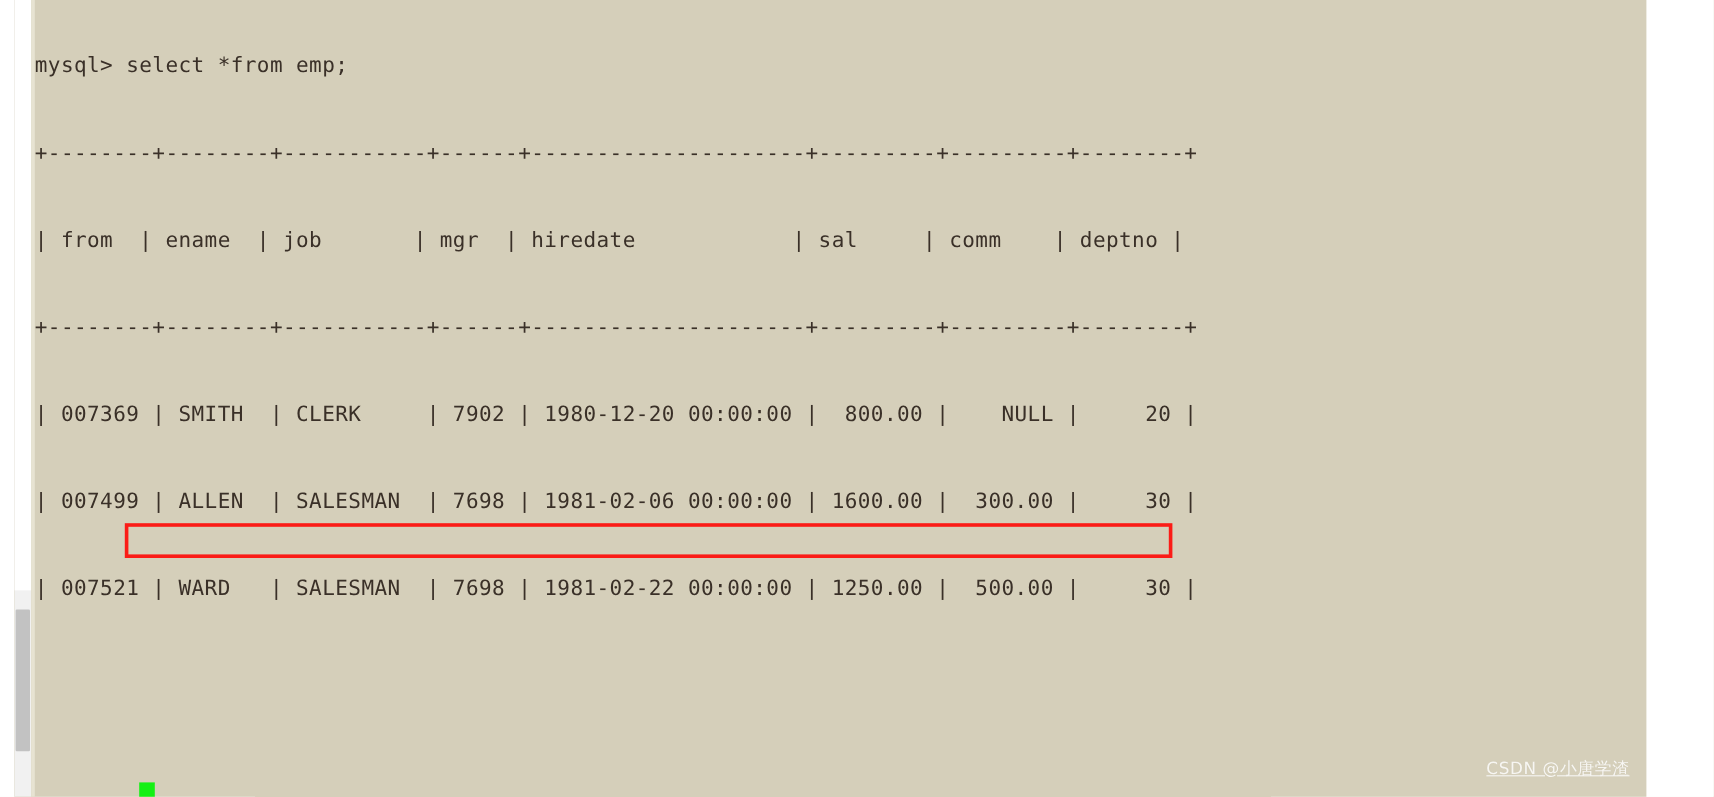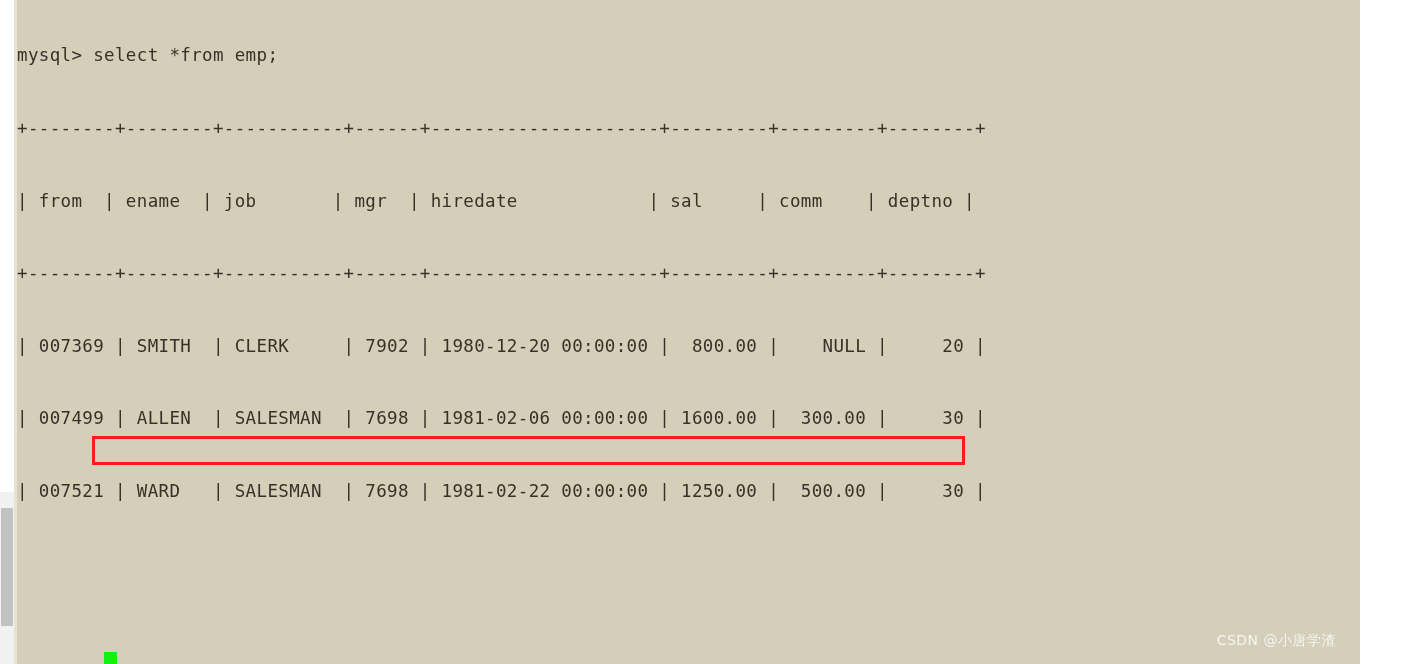--- a/index.html
+++ b/index.html
@@ -13,20 +13,21 @@
     overflow: hidden;
     font-family: "DejaVu Sans Mono", "Liberation Mono", monospace;
   }
 
   #screen {
     position: relative;
     width: 1360px;
     height: 664px;
     background: #d5cfba;
     overflow: hidden;
+    margin-left: 12px;
   }
 
   
   #scroll-gutter {
     position: absolute;
     left: 0; top: 0;
     width: 14px; height: 664px;
     background: #f1f1f1;
     z-index: 5;
   }
@@ -91,30 +92,31 @@
     top: 652px;
     width: 13px;
     height: 17px;
     background: #14f014;
     z-index: 4;
   }
 
   
   #watermark {
     position: absolute;
-    right: 24px;
+    right: 14px;
     bottom: 14px;
     z-index: 6;
     color: #ffffff;
     opacity: 0.82;
     font-size: 14px;
     font-family: "DejaVu Sans", "Liberation Sans", sans-serif;
     letter-spacing: 0.5px;
     white-space: nowrap;
     text-shadow: 0 0 1px rgba(0,0,0,0.08);
+    text-decoration: underline;
   }
 </style>
 </head>
 <body>
 
 <div id="screen">
 
   <div id="scroll-gutter">
     <div id="scroll-track-upper"></div>
     <div id="scroll-thumb"></div>

